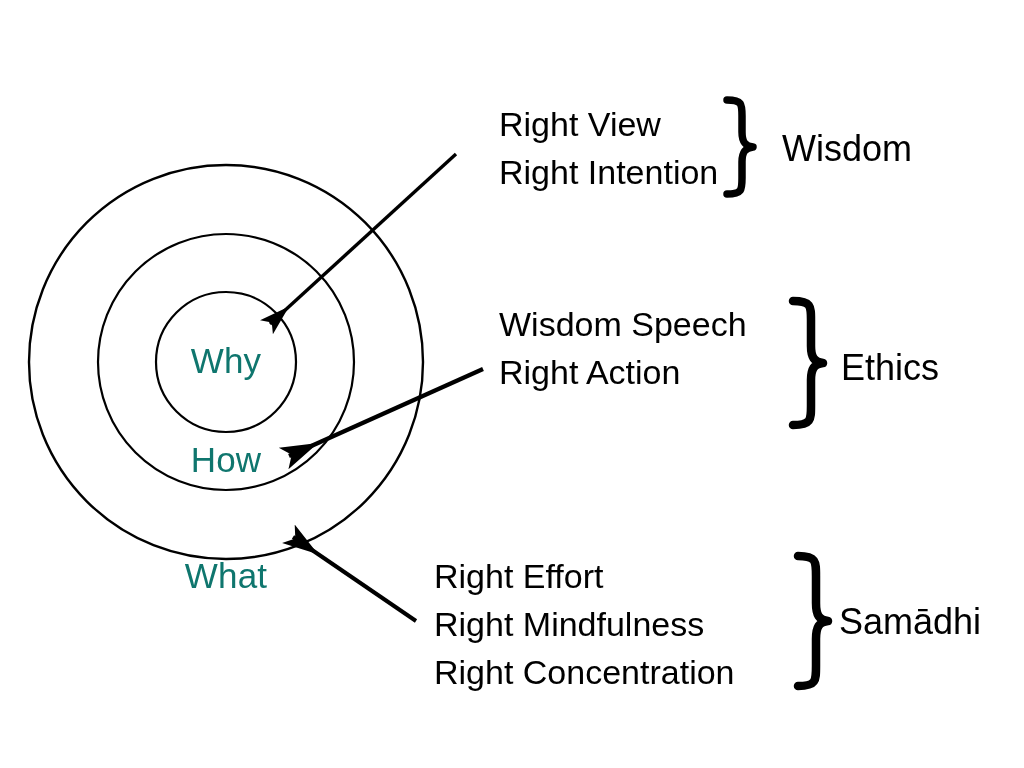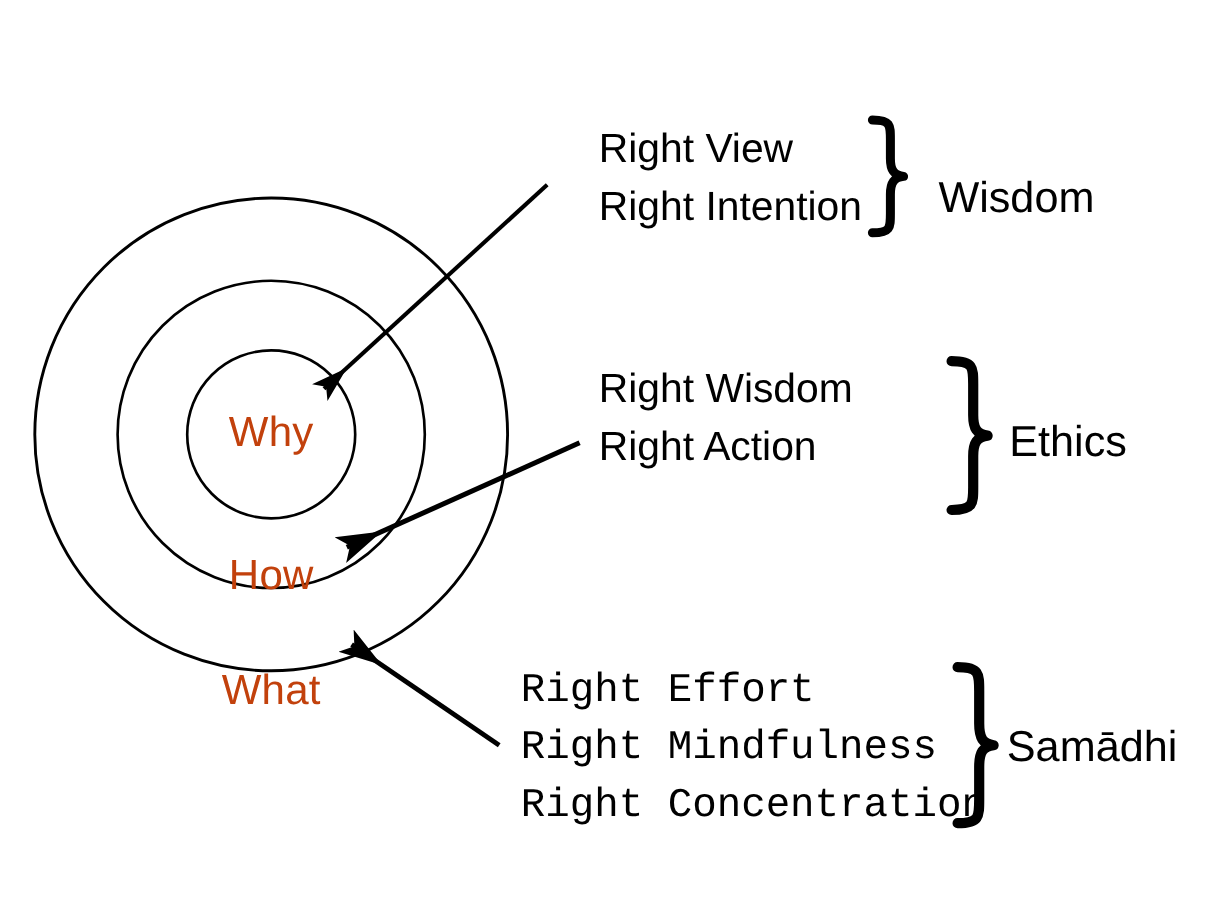--- a/index.html
+++ b/index.html
@@ -21,52 +21,52 @@
     left: 0;
     top: 0;
     width: 1024px;
     height: 768px;
   }
   .ring-label {
     position: absolute;
     font-family: "Liberation Sans", sans-serif;
     font-size: 35px;
     font-weight: 400;
-    color: #c2410c;
+    color: #0f766e;
     white-space: nowrap;
     letter-spacing: 0.2px;
   }
   .ring-label-why  { left: 0;   top: 341px; width: 452px; text-align: center; }
-  .ring-label-how  { left: 0;   top: 440px; width: 452px; text-align: center; margin-top: 20px; }
+  .ring-label-how  { left: 0;   top: 440px; width: 452px; text-align: center; }
   .ring-label-what { left: 0;   top: 508px; width: 452px; text-align: center; margin-top: 48px; }
 
   .group-block {
     position: absolute;
   }
   .group-lines {
     position: absolute;
     font-size: 34px;
     line-height: 48px;
     white-space: nowrap;
     letter-spacing: 0px;
   }
   .group-name {
     position: absolute;
     font-size: 36px;
     white-space: nowrap;
     letter-spacing: 0px;
   }
 
   .g1-lines { left: 499px; top: 100px; }
-  .g1-name  { left: 782px; top: 144px; }
+  .g1-name  { left: 782px; top: 128px; }
 
   .g2-lines { left: 499px; top: 300px; }
   .g2-name  { left: 841px; top: 347px; text-align: center; }
 
-  .g3-lines { left: 434px; top: 552px; font-family: Liberation Mono, monospace; }
+  .g3-lines { left: 434px; top: 552px; }
   .g3-name  { left: 839px; top: 601px; }
 </style>
 </head>
 <body>
 
 <div id="canvas">
 
   <svg id="vector-layer" viewBox="0 0 1024 768" xmlns="http://www.w3.org/2000/svg">
 
     <defs>
@@ -117,21 +117,21 @@
   <div class="group-block">
     <div class="group-lines g1-lines">
       <div>Right View</div>
       <div>Right Intention</div>
     </div>
     <div class="group-name g1-name">Wisdom</div>
   </div>
 
   <div class="group-block">
     <div class="group-lines g2-lines">
-      <div>Right Wisdom</div>
+      <div>Wisdom Speech</div>
       <div>Right Action</div>
     </div>
     <div class="group-name g2-name">Ethics</div>
   </div>
 
   <div class="group-block">
     <div class="group-lines g3-lines">
       <div>Right Effort</div>
       <div>Right Mindfulness</div>
       <div>Right Concentration</div>

